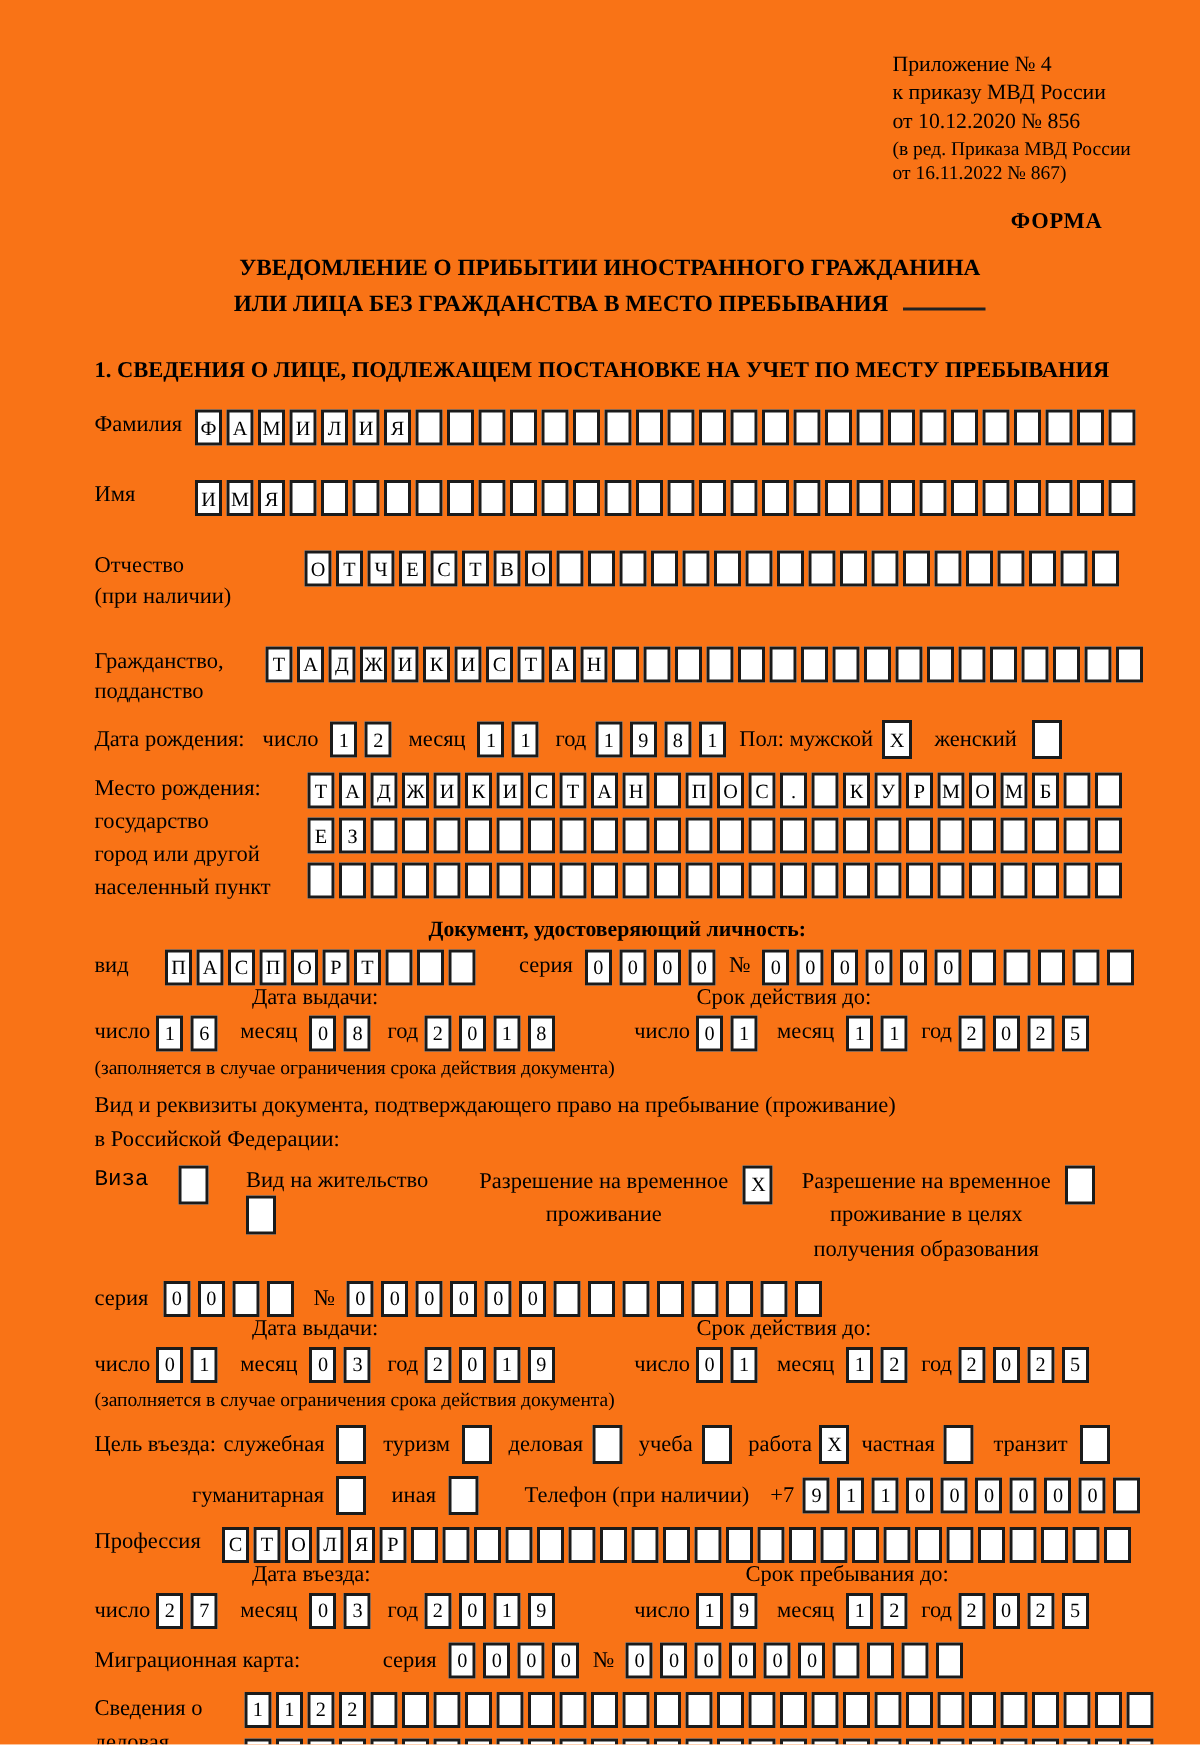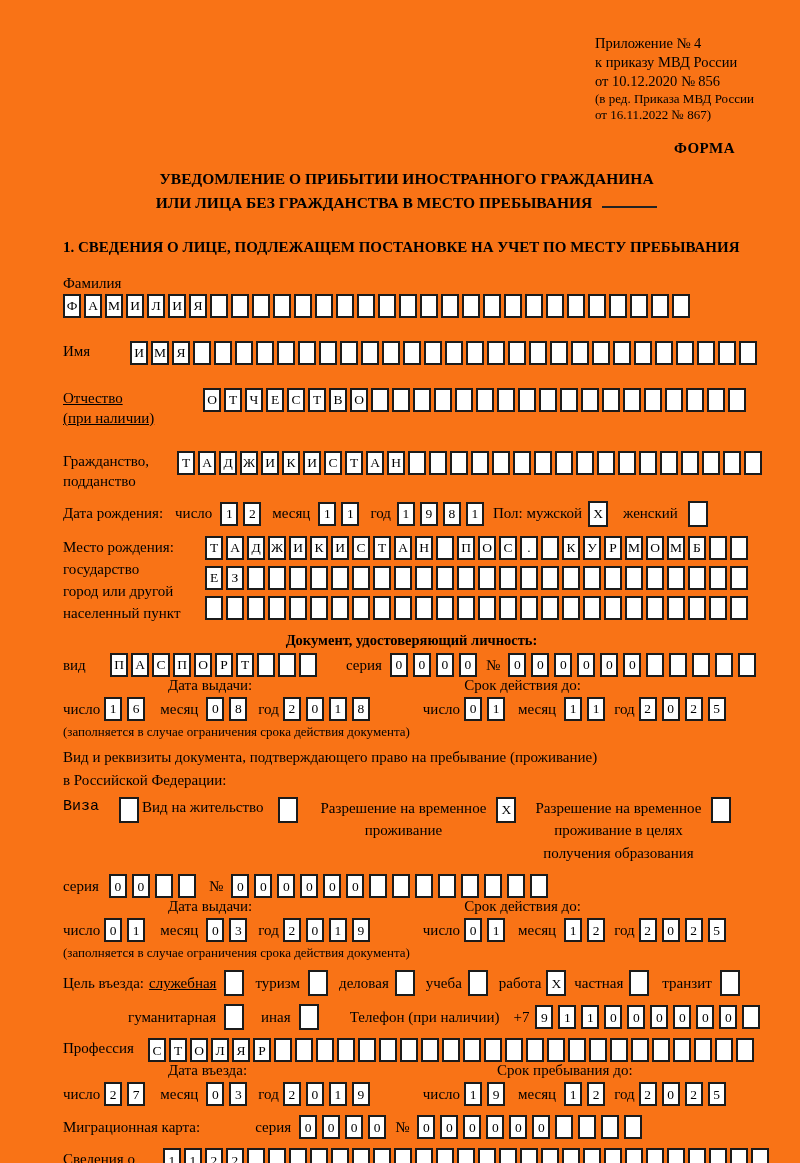--- a/index.html
+++ b/index.html
@@ -46,21 +46,21 @@
 
   <div class="forma">ФОРМА</div>
 
   <div class="title">
     <div>УВЕДОМЛЕНИЕ О ПРИБЫТИИ ИНОСТРАННОГО ГРАЖДАНИНА</div>
     <div><span>ИЛИ ЛИЦА БЕЗ ГРАЖДАНСТВА В МЕСТО ПРЕБЫВАНИЯ</span><span class="title-underline"></span></div>
   </div>
 
   <div class="sec">1. СВЕДЕНИЯ О ЛИЦЕ, ПОДЛЕЖАЩЕМ ПОСТАНОВКЕ НА УЧЕТ ПО МЕСТУ ПРЕБЫВАНИЯ</div>
 
-  <div class="row" style="margin-top:17px;flex-direction:column;">
+  <div class="row" style="margin-top:17px;">
     <div class="lbl" style="width:67px;">Фамилия</div>
     <div class="cells">
         <span class="cell">Ф</span>
         <span class="cell">А</span>
         <span class="cell">М</span>
         <span class="cell">И</span>
         <span class="cell">Л</span>
         <span class="cell">И</span>
         <span class="cell">Я</span>
         <span class="cell"></span>
@@ -119,21 +119,21 @@
         <span class="cell"></span>
         <span class="cell"></span>
         <span class="cell"></span>
         <span class="cell"></span>
         <span class="cell"></span>
         <span class="cell"></span>
       </div>
   </div>
 
   <div class="row">
-    <div class="lbl" style="width:140px;text-decoration:underline;">
+    <div class="lbl" style="width:140px;">
       <div>Отчество</div>
       <div>(при наличии)</div>
     </div>
     <div class="cells">
         <span class="cell">О</span>
         <span class="cell">Т</span>
         <span class="cell">Ч</span>
         <span class="cell">Е</span>
         <span class="cell">С</span>
         <span class="cell">Т</span>
@@ -411,21 +411,21 @@
       <span>в Российской Федерации:</span>
     </div>
 
   <div class="row" style="margin-top:8px;">
     <div class="permit-item">
       <span class="lbl" style="margin-right:20px;font-family:Liberation Mono, monospace;">Виза</span>
       <div class="cells cb">
           <span class="cell"></span>
         </div>
     </div>
-    <div class="permit-item" style="">
+    <div class="permit-item" style="margin-left:22px;flex-direction:column;">
       <span class="lbl" style="margin-right:14px;">Вид на жительство</span>
       <div class="cells cb">
           <span class="cell"></span>
         </div>
     </div>
     <div class="permit-item" style="margin-left:20px;">
       <div class="plbl" style="margin-right:10px;">
         <div>Разрешение на временное</div>
         <div>проживание</div>
       </div>
@@ -511,21 +511,21 @@
         <span class="cell">0</span>
         <span class="cell">2</span>
         <span class="cell">5</span>
       </div>
   </div>
 
   <div class="note">(заполняется в случае ограничения срока действия документа)</div>
 
   <div class="row" style="align-items:center;margin-top:9px;">
     <span class="lbl">Цель въезда:</span>
-    <span class="lbl" style="margin:0 8px 0 5px;text-decoration:underline;">служебная</span>
+    <span class="lbl" style="margin:0 8px 0 5px;">служебная</span>
     <div class="cells cb">
         <span class="cell"></span>
       </div>
     <span class="lbl" style="margin:0 8px 0 8px;">туризм</span>
     <div class="cells cb">
         <span class="cell"></span>
       </div>
     <span class="lbl" style="margin:0 6px 0 8px;">деловая</span>
     <div class="cells cb">
         <span class="cell"></span>

